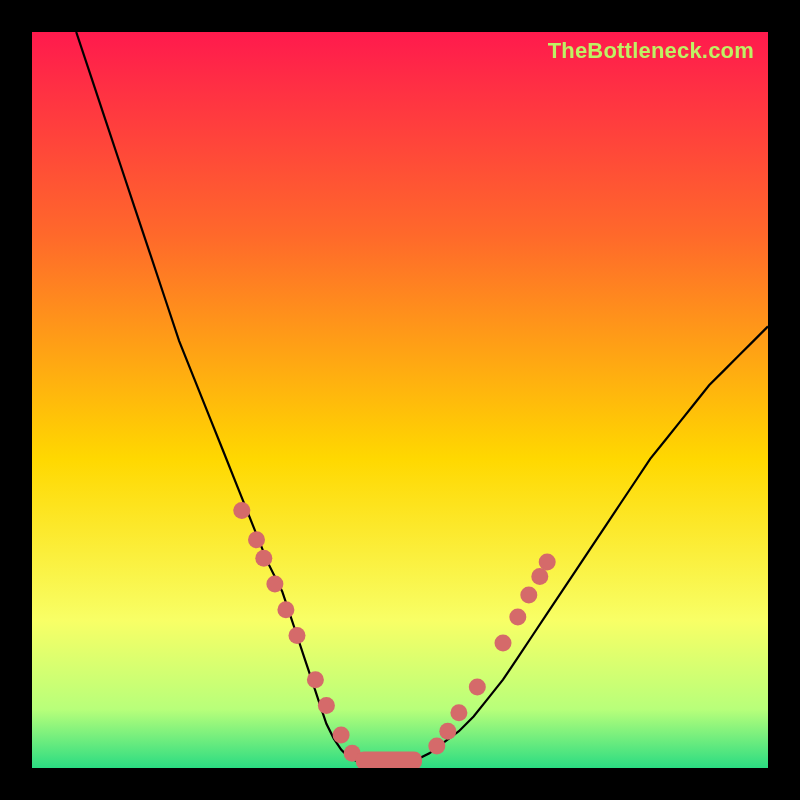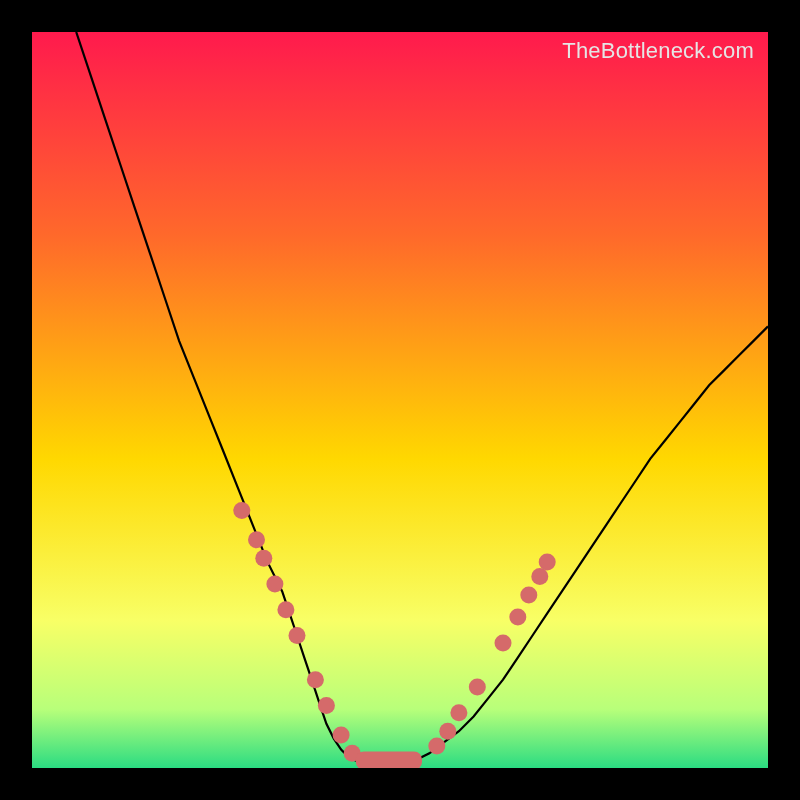--- a/index.html
+++ b/index.html
@@ -26,23 +26,23 @@
     overflow: hidden;
   }
   .gradient-bg {
     position: absolute;
     left: 0; top: 0; right: 0; bottom: 0;
   }
   .watermark {
     position: absolute;
     top: 6px;
     right: 14px;
-    color: #e5e5e5;
+    color: #bef264;
     font-size: 22px;
-    font-weight: 400;
+    font-weight: 700;
     letter-spacing: 0.2px;
     user-select: none;
   }
   svg.curve {
     position: absolute;
     left: 0; top: 0;
     width: 736px;
     height: 736px;
   }
 </style>

